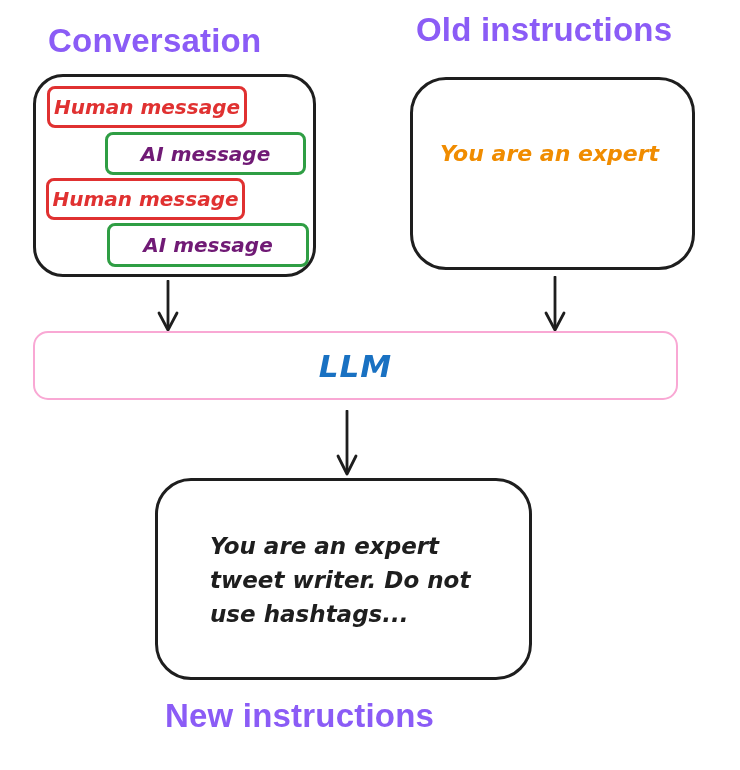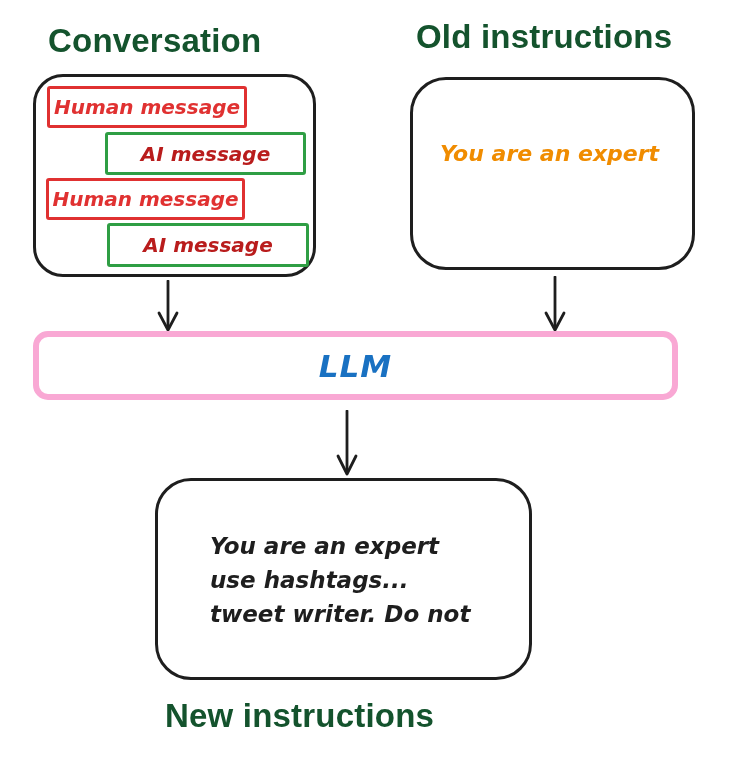--- a/index.html
+++ b/index.html
@@ -6,21 +6,21 @@
   .canvas {
     position: relative;
     width: 740px;
     height: 770px;
     background: #ffffff;
     overflow: hidden;
     font-family: "Liberation Sans", sans-serif;
   }
   .title {
     position: absolute;
-    color: #14532d;
+    color: #8b5cf6;
     font-weight: 700;
     font-size: 33px;
     letter-spacing: 0.2px;
     white-space: nowrap;
   }
   .hand {
     font-family: "DejaVu Sans", sans-serif;
     font-style: italic;
     font-weight: 600;
   }
@@ -34,36 +34,36 @@
   .conv-box {
     left: 33px; top: 74px;
     width: 283px; height: 203px;
     border-radius: 30px;
   }
   .pill {
     position: absolute;
     background: #ffffff;
     border-width: 3px;
     border-style: solid;
-    border-radius: 3px;
+    border-radius: 8px;
     box-sizing: border-box;
     display: flex;
     align-items: center;
     justify-content: center;
     font-size: 20px;
     white-space: nowrap;
   }
   .pill.human { border-color: #e03131; color: #e03131; }
-  .pill.ai    { border-color: #2f9e44; color: #b91c1c; }
+  .pill.ai    { border-color: #2f9e44; color: #701a75; }
   .pill-1 { left: 11px;  top: 9px;   width: 200px; height: 42px; }
   .pill-2 { left: 69px;  top: 55px;  width: 201px; height: 43px; }
   .pill-3 { left: 10px;  top: 101px; width: 199px; height: 42px; }
   .pill-4 { left: 71px;  top: 146px; width: 202px; height: 44px; }
 
-  .old-title { left: 416px; top: 18px; text-align: right; }
+  .old-title { left: 416px; top: 11px; text-align: right; }
   .old-box {
     left: 410px; top: 77px;
     width: 285px; height: 193px;
     border-radius: 36px;
   }
   .old-text {
     position: absolute;
     left: 27px; top: 58px;
     color: #f08c00;
     font-size: 22px;
@@ -71,21 +71,21 @@
     white-space: nowrap;
   }
 
   .arrow { position: absolute; }
 
   .llm-bar {
     position: absolute;
     left: 33px; top: 331px;
     width: 645px; height: 69px;
     background: #ffffff;
-    border: 6px solid #f9a8d4;
+    border: 2px solid #f9a8d4;
     border-radius: 15px;
     box-sizing: border-box;
     display: flex;
     align-items: center;
     justify-content: center;
   }
   .llm-label {
     color: #1971c2;
     font-size: 31px;
     letter-spacing: 1px;
@@ -151,20 +151,20 @@
   </div>
 
   <svg class="arrow" style="left:331px; top:410px;" width="32" height="67" viewBox="0 0 32 67">
     <path d="M16 1 L16 62" stroke="#1e1e1e" stroke-width="2.8" fill="none" stroke-linecap="round"></path>
     <path d="M7 46 L16 64 L25 46" stroke="#1e1e1e" stroke-width="2.8" fill="none" stroke-linecap="round" stroke-linejoin="round"></path>
   </svg>
 
   <div class="sketch-box new-box">
     <div class="new-text hand">
       <div>You are an expert</div>
+      <div>tweet writer. Do not</div>
       <div>use hashtags...</div>
-      <div>tweet writer. Do not</div>
     </div>
   </div>
 
   <div class="title new-title">New instructions</div>
 
 </div>
 
 </body></html>

